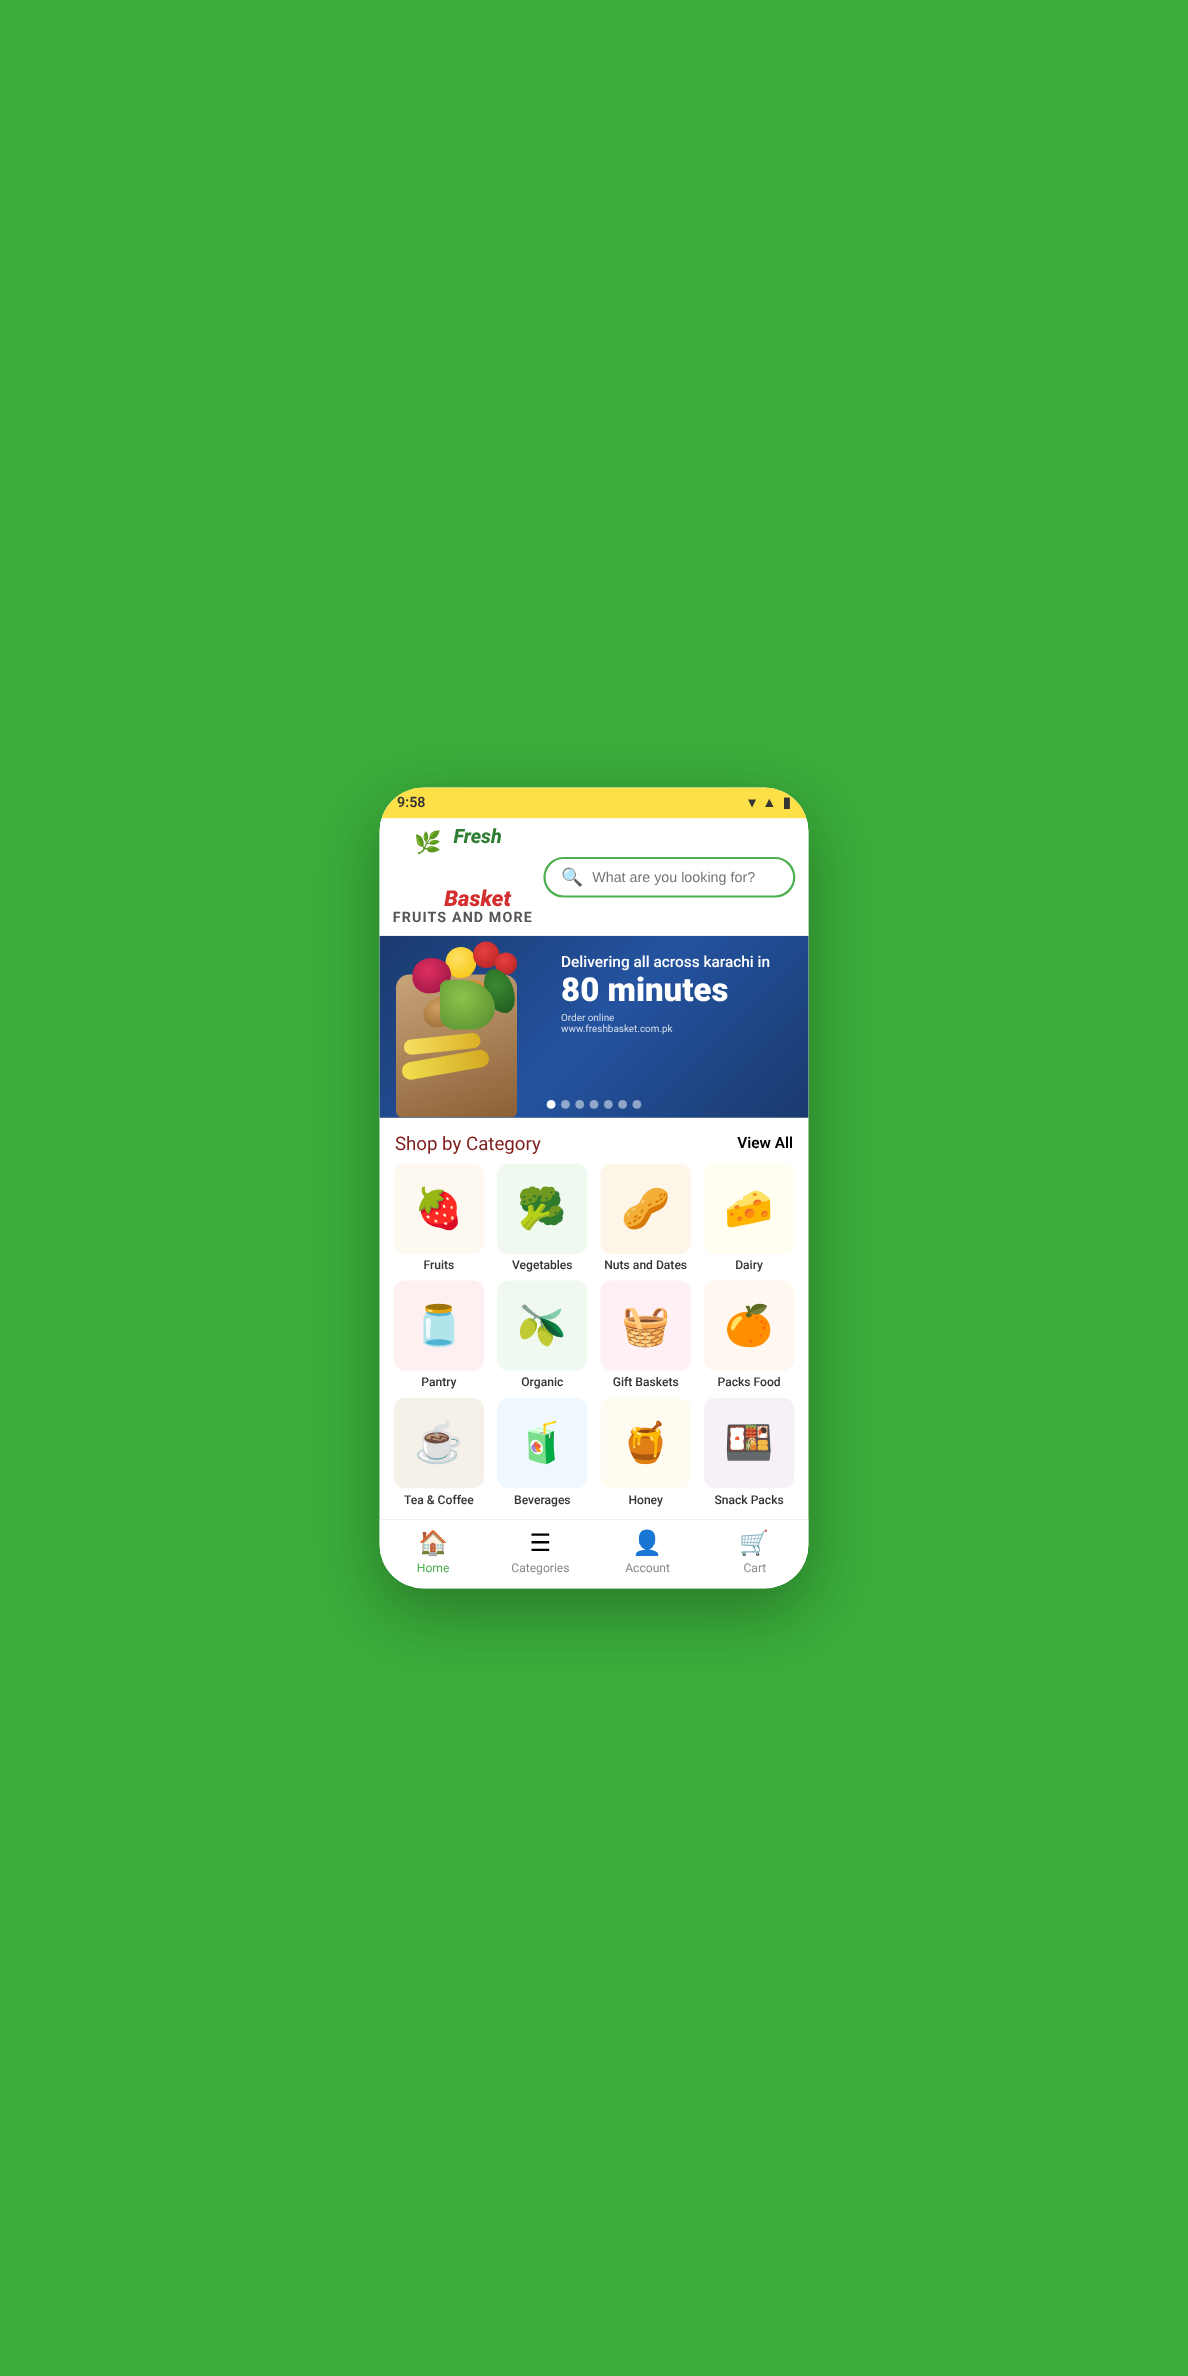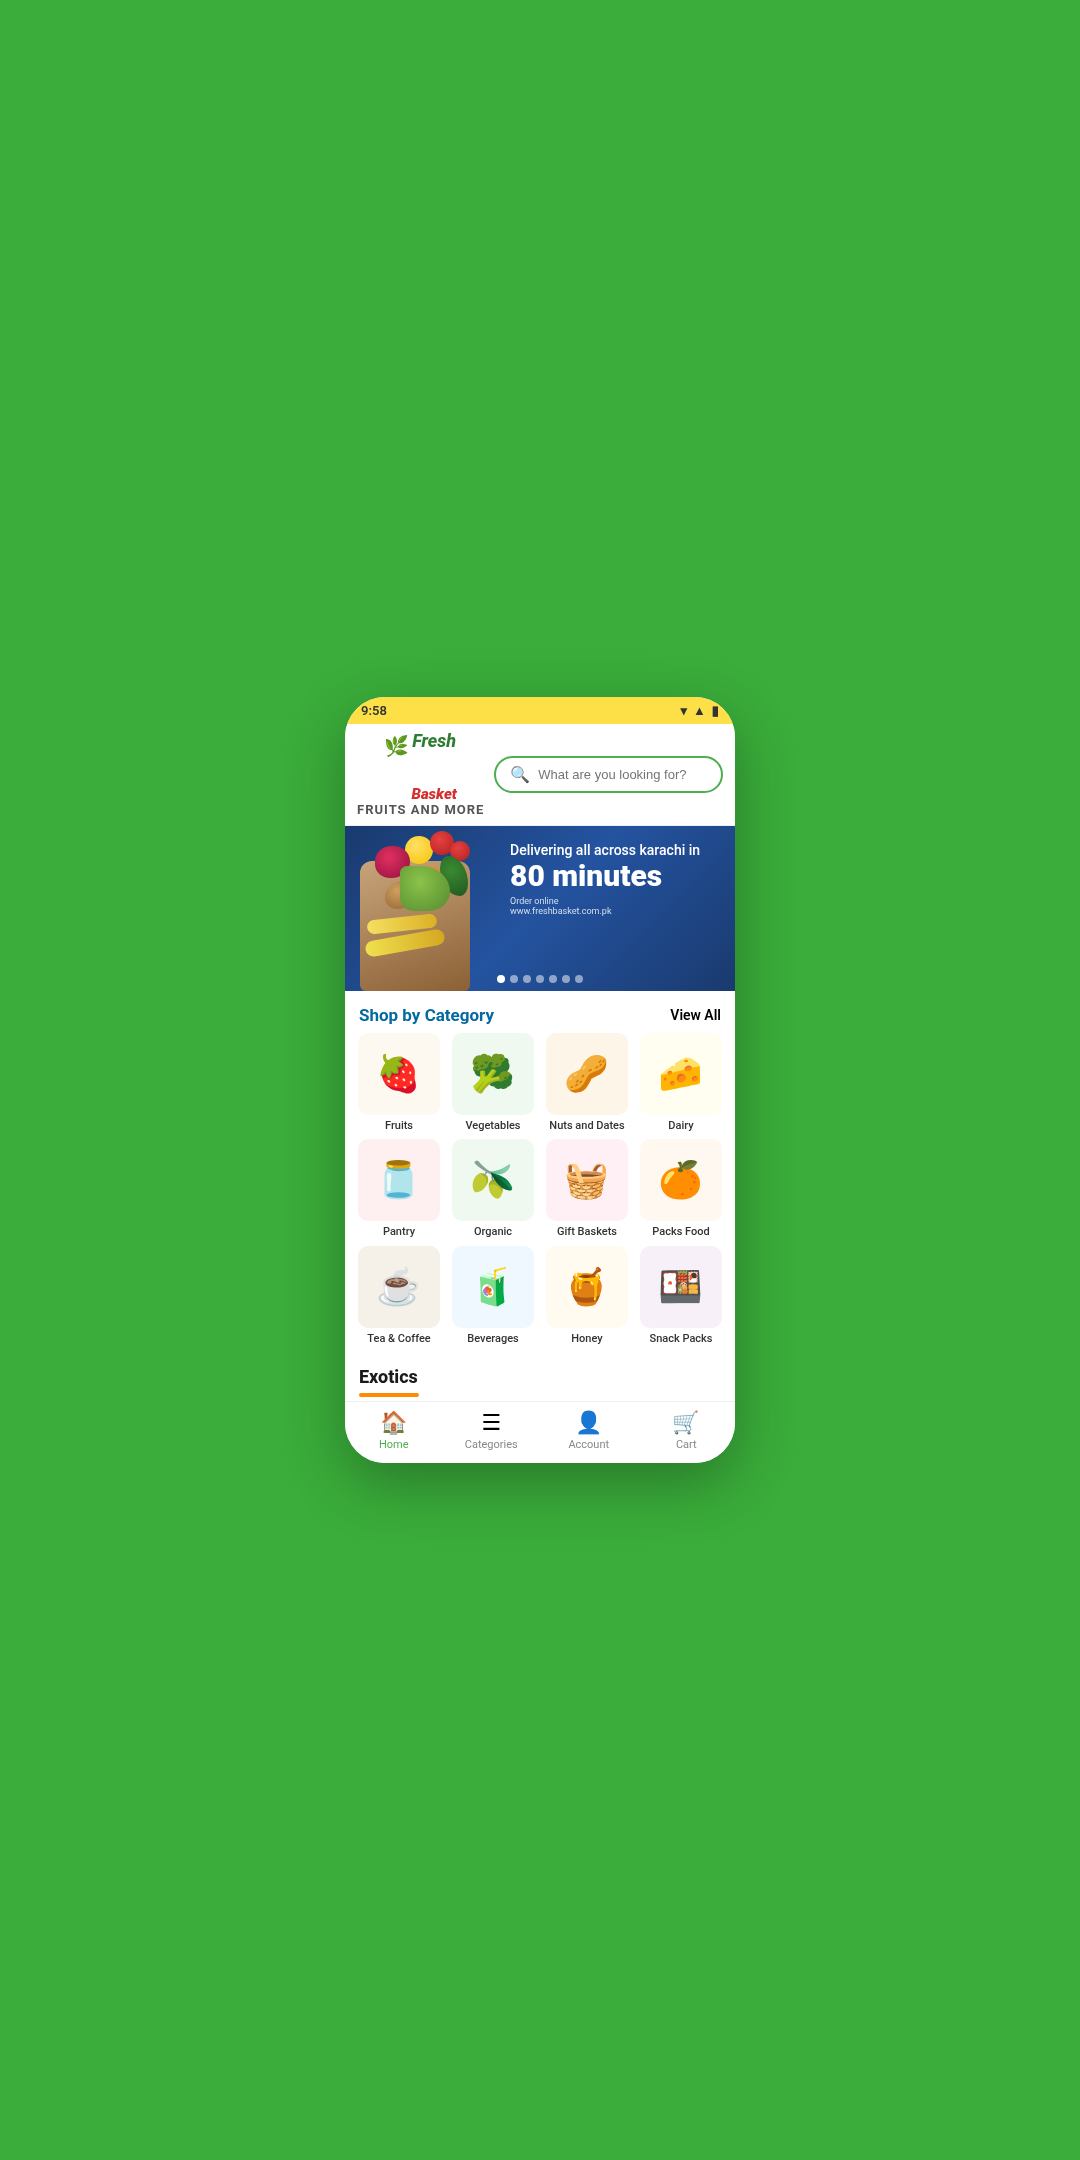--- a/index.html
+++ b/index.html
@@ -55,21 +55,21 @@
       line-height: 1;
     }
     .logo-fresh {
       color: #2e7d32;
       font-size: 18px;
       font-weight: 800;
       font-style: italic;
     }
     .logo-basket {
       color: #d32f2f;
-      font-size: 15px;
+      font-size: 20px;
       font-weight: 900;
       font-style: italic;
       margin-top: 37px;
     }
     .logo-subtitle {
       font-size: 13px;
       color: #555;
       letter-spacing: 1px;
       text-transform: uppercase;
       font-weight: bold;
@@ -149,22 +149,22 @@
       background: white;
     }
     .section-header {
       display: flex;
       justify-content: space-between;
       align-items: center;
       padding: 14px 14px 8px;
     }
     .section-title {
       font-size: 17px;
-      font-weight: 700;
-      color: #0369a1;
+      font-weight: 400;
+      color: #7f1d1d;
     }
     .view-all {
       color: #000000;
       font-size: 14px;
       font-weight: 600;
     }
     .category-grid {
       display: grid;
       grid-template-columns: repeat(4, 1fr);
       gap: 6px;
@@ -372,24 +372,20 @@
       <div class="category-item">
         <div class="category-image cat-honey" style="font-size: 36px;">🍯</div>
         <span class="category-label">Honey</span>
       </div>
       <div class="category-item">
         <div class="category-image cat-snack" style="font-size: 36px;">🍱</div>
         <span class="category-label">Snack Packs</span>
       </div>
     </div>
 
-  <div class="exotics-section">
-    <span class="exotics-title">Exotics</span>
-    <div class="orange-bar"></div>
-  </div>
 
   <div class="bottom-nav" id="bottom-nav">
 
   <div class="nav-item active">
         <span class="nav-icon">🏠</span>
         <span class="nav-label">Home</span>
       </div>
       <div class="nav-item">
         <span class="nav-icon">☰</span>
         <span class="nav-label">Categories</span>

